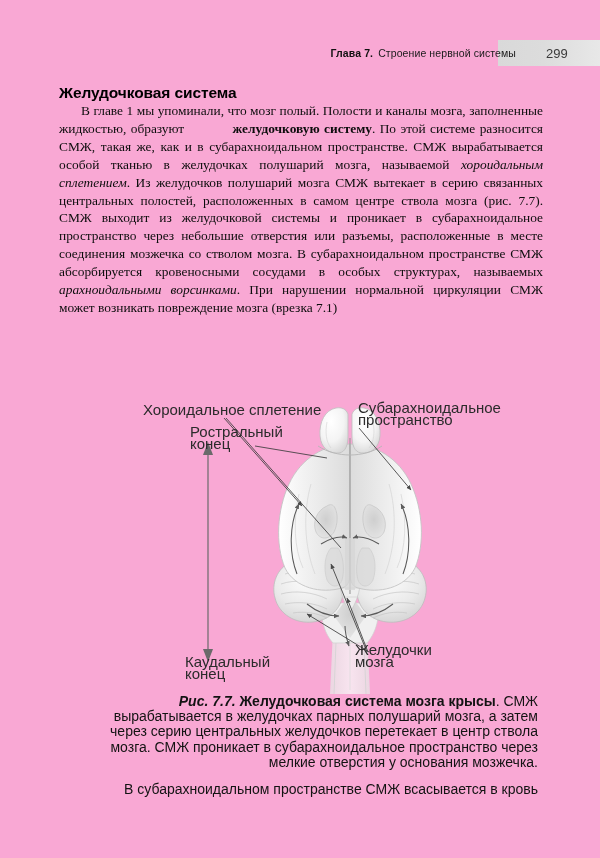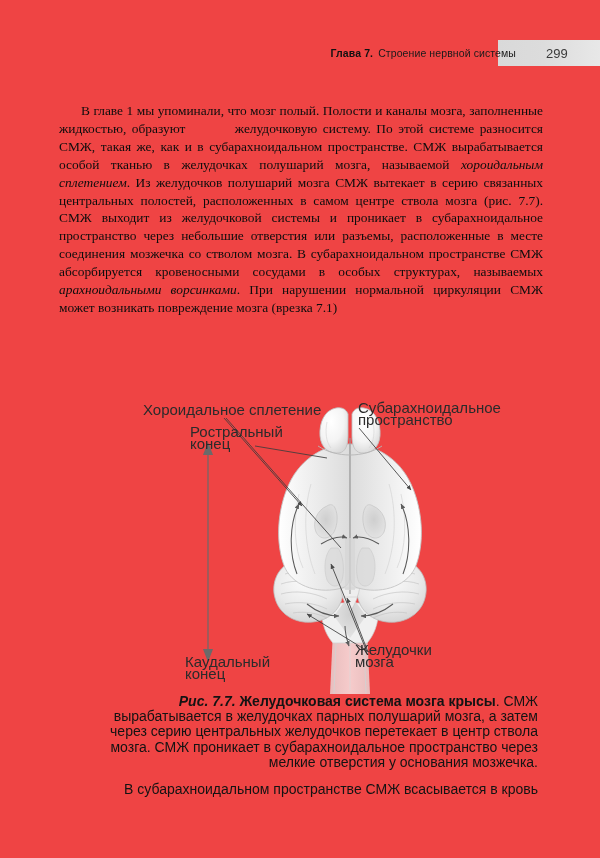--- a/index.html
+++ b/index.html
@@ -12,21 +12,21 @@
     background: #ffffff;
     font-family: "Liberation Serif", serif;
     color: #0a0a0a;
     overflow: hidden;
     position: relative;
   }
 
   .page {
     position: absolute;
     inset: 0;
-    background: #ef4444;
+    background: #f9a8d4;
   }
 
   
   .header {
     position: absolute;
     top: 40px;
     left: 0;
     right: 0;
     height: 26px;
   }
@@ -100,21 +100,21 @@
     font-size: 13.4px;
     line-height: 17.9px;
     text-align: justify;
     text-justify: inter-word;
     text-indent: 22px;
     margin: 0;
     color: #0d0d0d;
     hyphens: manual;
   }
   .para + .para { margin-top: 0px; }
-  .b { font-weight: normal; margin-left: 44px; }
+  .b { font-weight: bold; margin-left: 44px; }
   .i { font-style: italic; }
 
   
   .figure {
     position: absolute;
     top: 398px;
     left: 59px;
     width: 484px;
     height: 300px;
   }
@@ -164,20 +164,21 @@
 
   <div class="header">
     <div class="header-band"></div>
     <div class="header-inner">
       <span class="header-chapter">Глава 7.</span>
       <span class="header-title">Строение нервной системы</span>
       <span class="header-pageno">299</span>
     </div>
   </div>
 
+  <h1 class="section-heading">Желудочковая система</h1>
 
   <div class="body-col">
     <p class="para"><span>В главе 1 мы упоминали, что мозг полый. Полости и каналы мозга, заполненные жидкостью, образуют </span><span class="b">желудочковую систему</span><span>. По этой системе разносится СМЖ, такая же, как и в субарахноидальном пространстве. СМЖ вырабатывается особой тканью в желудочках полушарий мозга, называемой </span><span class="i">хороидальным сплетением</span><span>. Из желудочков полушарий мозга СМЖ вытекает в серию связанных центральных полостей, расположенных в самом центре ствола мозга (рис. 7.7). СМЖ выходит из желудочковой системы и проникает в субарахноидальное пространство через небольшие отверстия или разъемы, расположенные в месте соединения мозжечка со стволом мозга. В субарахноидальном пространстве СМЖ абсорбируется кровеносными сосудами в особых структурах, называемых </span><span class="i">арахноидальными ворсинками</span><span>. При нарушении нормальной циркуляции СМЖ может возникать повреждение мозга (врезка 7.1)</span></p>
   </div>
 
   <div class="figure">
 
     <svg class="fig-svg" width="484" height="300" viewBox="0 0 484 300">
       <defs>
         <linearGradient id="gBrainL" x1="0" y1="0" x2="1" y2="0">

